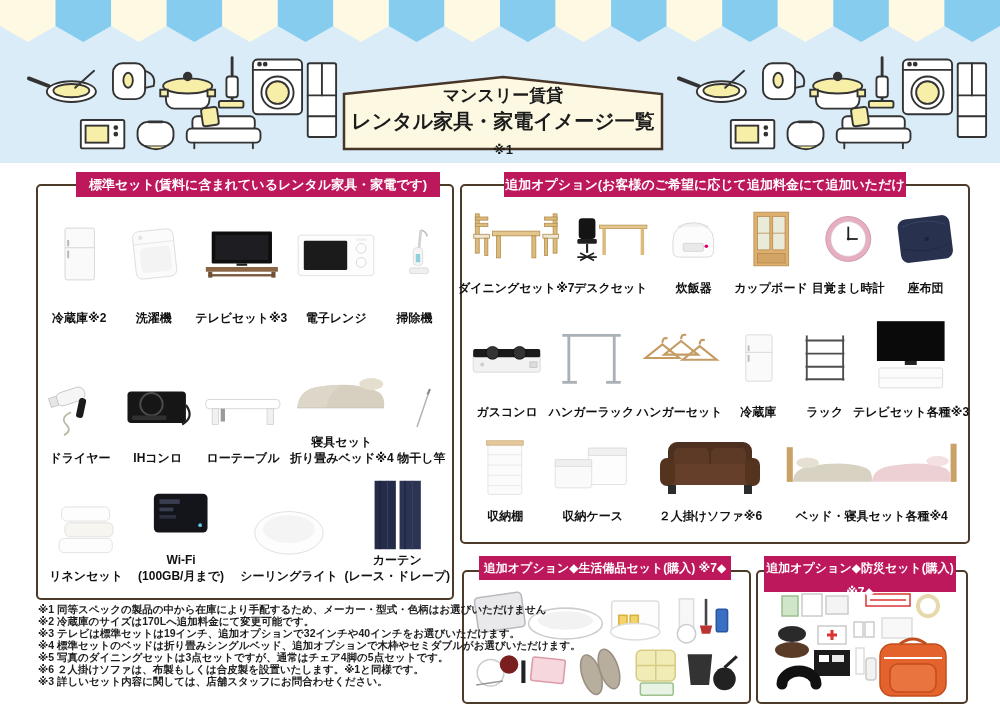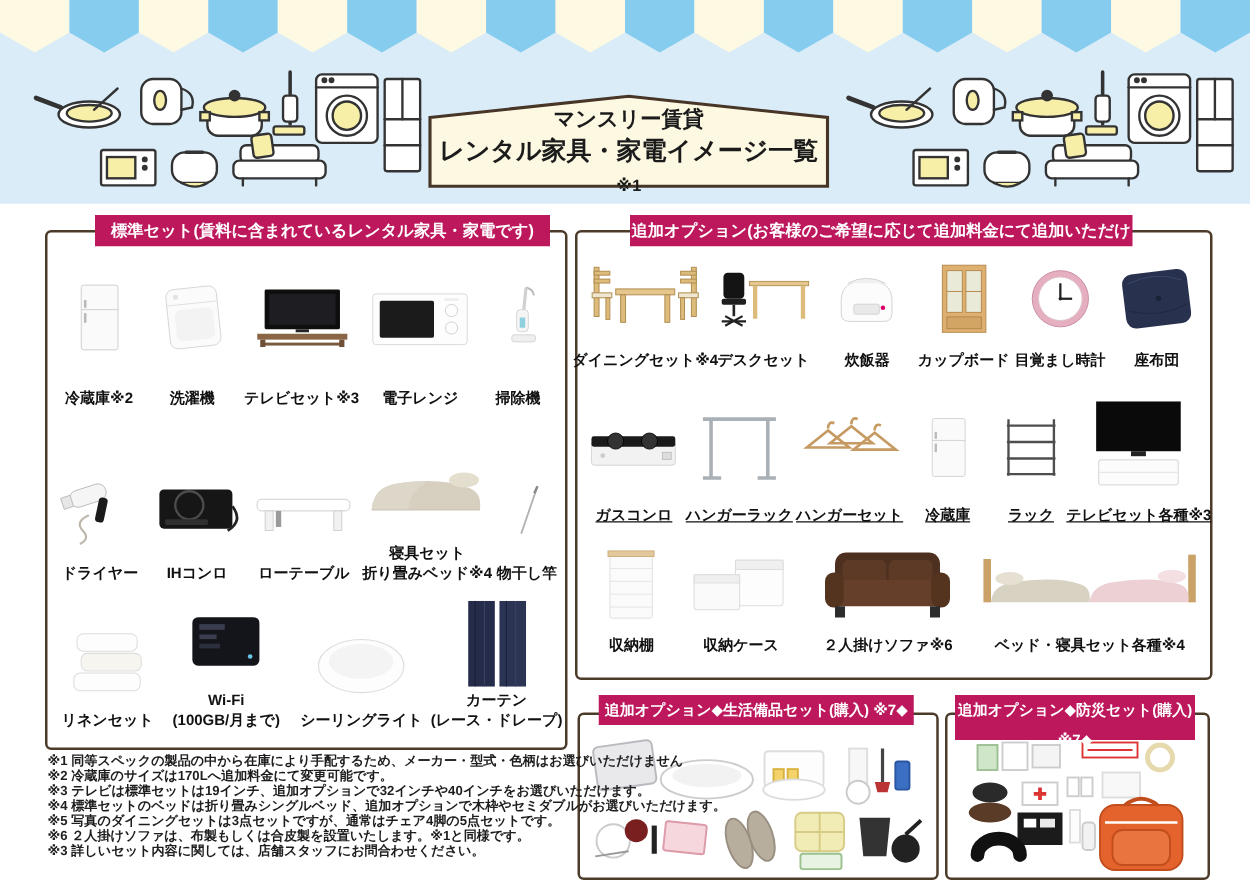--- a/index.html
+++ b/index.html
@@ -39,21 +39,21 @@
   .section-inner{position:absolute;inset:0;padding:12px 4px 2px;display:flex;flex-direction:column;}
   .prow{display:flex;align-items:flex-end;}
   .cell{flex:1;display:flex;flex-direction:column;align-items:center;justify-content:flex-end;min-width:0;}
   .pimg{width:100%;display:flex;align-items:flex-end;justify-content:center;}
   .pimg svg{width:94%;height:100%;}
   .plabel{font-weight:bold;font-size:12px;line-height:16px;text-align:center;color:#111;white-space:nowrap;}
 
   
   .std-r1 .pimg{height:112px;} .std-r2{margin-top:24px;} .std-r2 .pimg{height:84px;}
   .std-r3{margin-top:12px;}   .std-r3 .pimg{height:74px;}
-  .opt-r1 .pimg{height:82px;} .opt-r2{margin-top:16px;text-decoration:underline;} .opt-r2 .pimg{height:92px;}
+  .opt-r1 .pimg{height:82px;} .opt-r2{margin-top:16px;} .opt-r2 .pimg{height:92px;}
   .opt-r3{margin-top:8px;}    .opt-r3 .pimg{height:80px;}
 
   
   .purchase-art{position:absolute;left:4px;right:4px;top:14px;bottom:2px;}
   .purchase-art svg{width:100%;height:100%;}
 
   
   .footnotes{position:absolute;left:38px;top:603px;width:430px;}
   .fnote{font-size:10.5px;font-weight:bold;line-height:12px;color:#1d1d1d;white-space:nowrap;}
 </style>
@@ -375,21 +375,21 @@
                 </g>
                 <g stroke="#b08c4f">
                   <rect x="107" y="8" width="5" height="50" fill="#dcbb7b"></rect>
                   <rect x="96" y="12" width="16" height="4" fill="#dcbb7b"></rect>
                   <rect x="96" y="20" width="16" height="4" fill="#dcbb7b"></rect>
                   <rect x="94" y="34" width="20" height="5" fill="#efe7d2"></rect>
                   <rect x="96" y="39" width="4" height="22" fill="#dcbb7b"></rect>
                 </g>
               </svg>
             </div>
-            <div class="plabel">ダイニングセット※4</div>
+            <div class="plabel">ダイニングセット※7</div>
           </div>
           <div class="cell" style="flex:1.15">
             <div class="pimg">
               <svg viewBox="0 0 120 80" preserveAspectRatio="xMidYMid meet">
                 <rect x="44" y="20" width="68" height="5" fill="#e5c68c" stroke="#b08c4f"></rect>
                 <rect x="48" y="25" width="5" height="38" fill="#dcbb7b"></rect>
                 <rect x="103" y="25" width="5" height="38" fill="#dcbb7b"></rect>
                 <rect x="14" y="10" width="24" height="30" rx="5" fill="#141414"></rect>
                 <rect x="12" y="40" width="28" height="7" rx="2" fill="#1f1f1f"></rect>
                 <line x1="26" y1="47" x2="26" y2="60" stroke="#222" stroke-width="3"></line>

